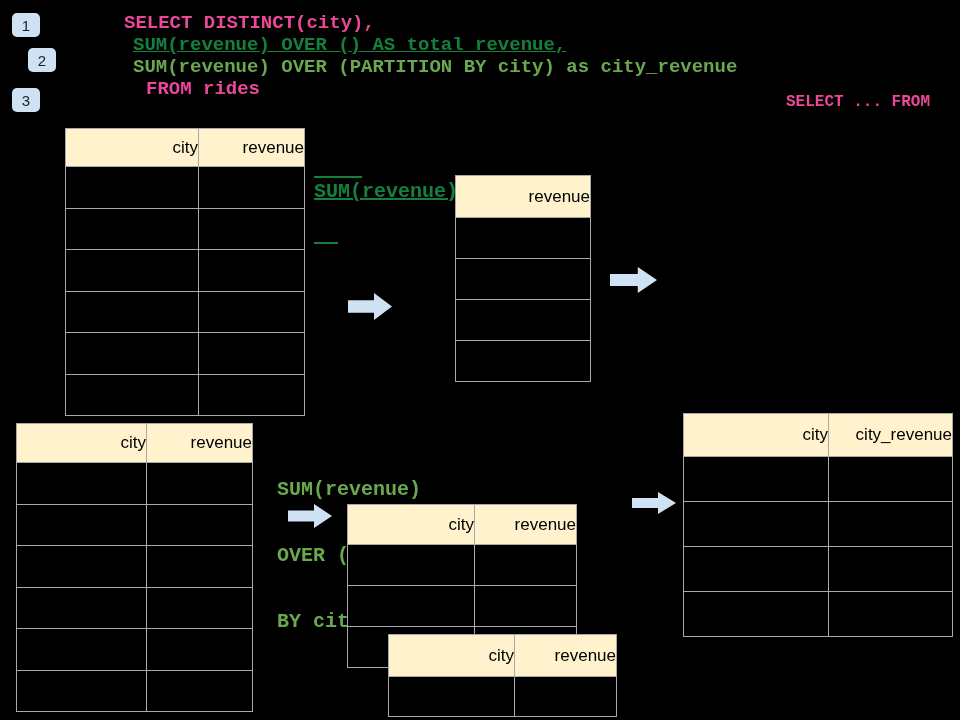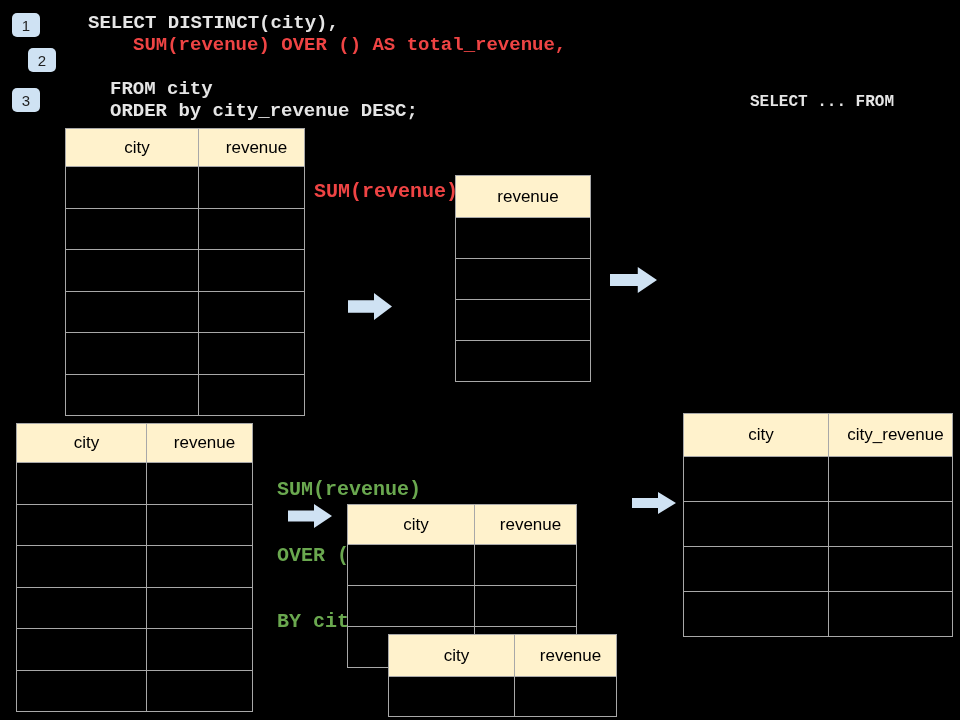--- a/index.html
+++ b/index.html
@@ -10,39 +10,39 @@
   .badge{position:absolute;width:28px;height:24px;background:#CFE2F3;border-radius:5px;
          color:#1f1f1f;font-size:15px;font-family:"Liberation Sans",sans-serif;
          display:flex;align-items:center;justify-content:center;}
   .badge1{left:12px;top:13px;}
   .badge2{left:28px;top:48px;}
   .badge3{left:12px;top:88px;}
 
   
   .code{position:absolute;font-family:"Liberation Mono",monospace;font-weight:bold;
         white-space:pre;font-size:19px;}
-  .purple{color:#e5e5e5;}
-  .red{color:#ef4444;}
+  .purple{color:#ec4899;margin-left:36px;}
+  .red{color:#15803d;text-decoration:underline;}
   .green{color:#6AA84F;}
   .sql-l1{left:88px;top:12px;}
   .sql-l2{left:133px;top:34px;}
   .sql-l3{left:133px;top:56px;}
   .sql-l4{left:110px;top:78px;}
   .sql-l5{left:110px;top:100px;}
 
   .note{position:absolute;left:750px;top:50px;font-size:16px;line-height:21px;}
   .ann{font-size:20px;line-height:22px;}
   .ann-total{left:314px;top:137px;}
   .ann-part{left:277px;top:435px;}
 
   
   .tbl{position:absolute;}
   .tbl table{border-collapse:collapse;width:100%;table-layout:fixed;}
   .tbl th{background:#FFF2CC;font-family:"Liberation Sans",sans-serif;font-weight:normal;
-          font-size:17px;color:#000;text-align:center;padding:0 0 0 10px;
+          font-size:17px;color:#000;text-align:right;padding:0 0 0 10px;
           border:1px solid #A8A8A8;}
   .tbl td{border:1px solid #A8A8A8;background:#000;padding:0;}
 
   .tbl-a{left:65px;top:128px;width:240px;}
   .tbl-a th{height:37px;} .tbl-a td{height:40.5px;}
   .tbl-a th:first-child,.tbl-a td:first-child{width:122px;}
 
   .tbl-b{left:455px;top:175px;width:136px;}
   .tbl-b th{height:41px;} .tbl-b td{height:40px;}
 
@@ -75,22 +75,22 @@
 <body>
 
 <div id="stage">
 
   <div class="badge badge1">1</div>
   <div class="badge badge2">2</div>
   <div class="badge badge3">3</div>
 
   <div class="code purple sql-l1">SELECT DISTINCT(city),</div>
   <div class="code red sql-l2">SUM(revenue) OVER () AS total_revenue,</div>
-  <div class="code purple sql-l4">FROM city</div>
-  <div class="code purple sql-l5">ORDER by city_revenue DESC;</div>
+  <div class="code green sql-l3">SUM(revenue) OVER (PARTITION BY city) as city_revenue</div>
+  <div class="code purple sql-l4">FROM rides</div>
 
   <div class="code purple note">
     <div>SELECT ... FROM</div>
   </div>
 
   <div class="code red ann ann-total">
     <div>SUM(revenue)</div>
   </div>
 
   <div class="code green ann ann-part">

